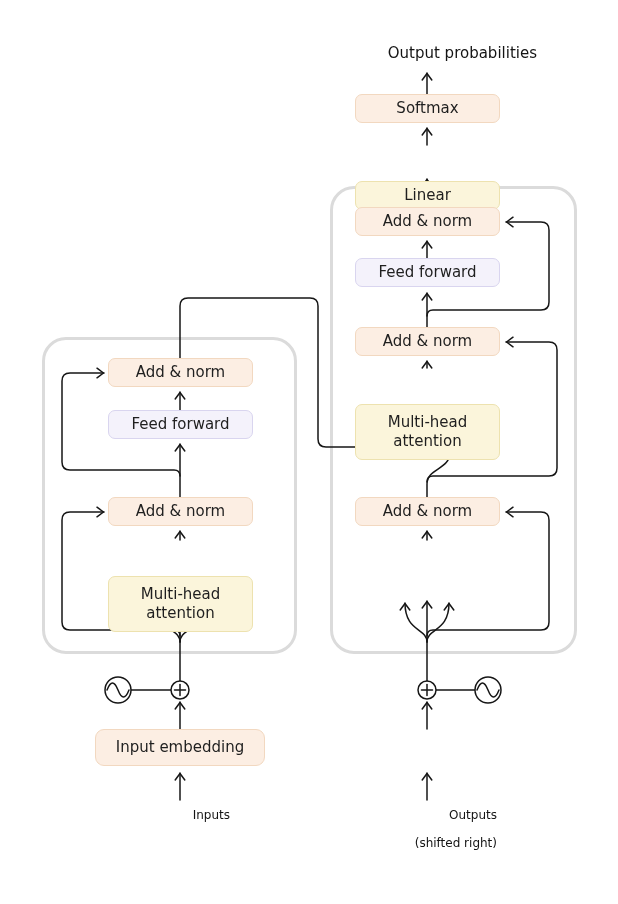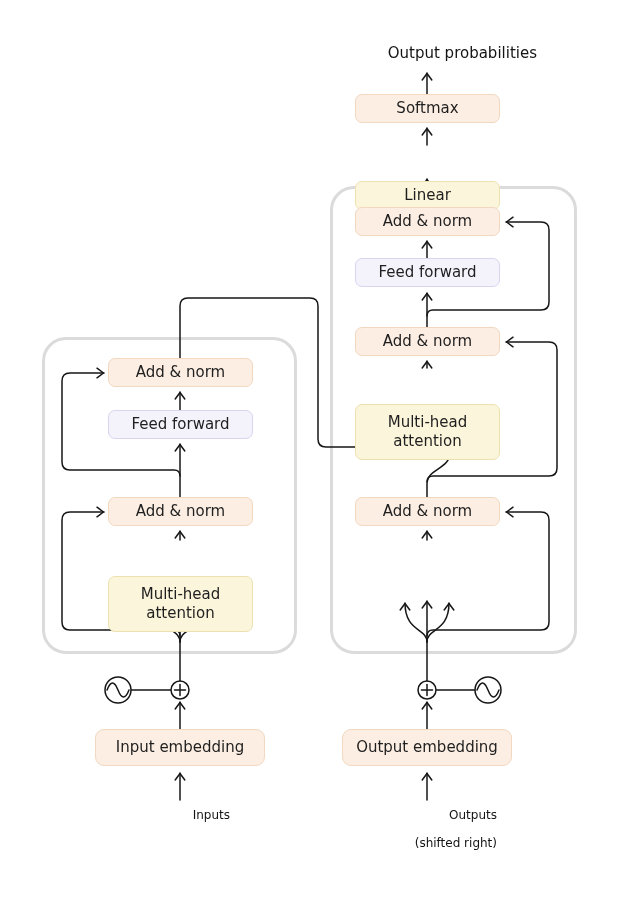--- a/index.html
+++ b/index.html
@@ -157,21 +157,18 @@
     <div>Add &amp; norm</div>
   </div>
   <div class="box yellow" style="left:108px; top:540px; width:145px; height:56px;">
     <div>Multi-head</div>
     <div>attention</div>
   </div>
 
   <div class="box peach emb" style="left:95px; top:729px; width:170px; height:37px;">
     <div>Input embedding</div>
   </div>
-  <div class="box peach emb" style="left:342px; top:729px; width:170px; height:37px;">
-    <div>Output embedding</div>
-  </div>
 
   <div class="label big" style="left:130px; top:808px; width:100px;">Inputs</div>
   <div class="label big" style="left:357px; top:808px; width:140px;">Outputs</div>
   <div class="label big" style="left:357px; top:836px; width:140px;">(shifted right)</div>
 
 </div>
 
 </body></html>

